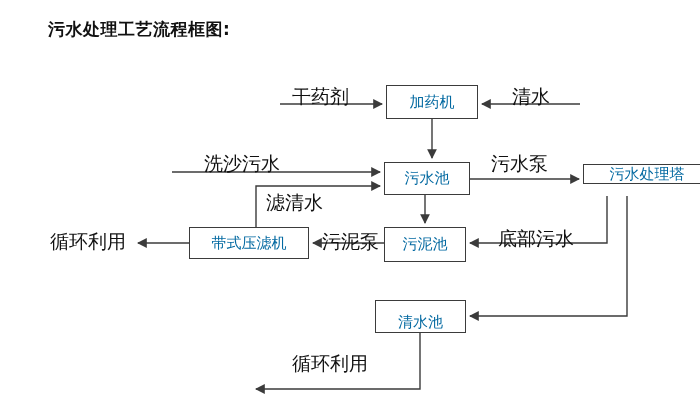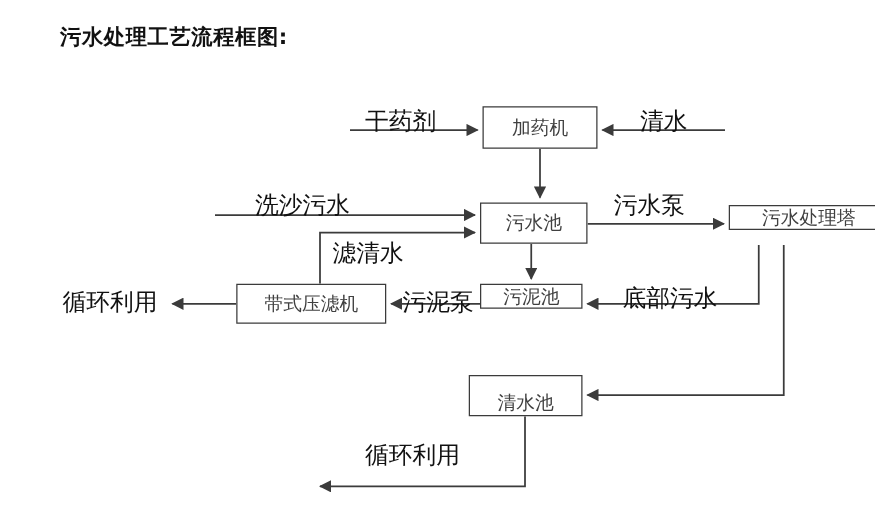--- a/index.html
+++ b/index.html
@@ -33,21 +33,21 @@
   }
   .node {
     position: absolute;
     box-sizing: border-box;
     border: 1.5px solid #3b3b3b;
     background: #ffffff;
     display: flex;
     align-items: center;
     justify-content: center;
     font-size: 15px;
-    color: #404040;
+    color: #0369a1;
     white-space: nowrap;
     z-index: 3;
   }
   .edge-label {
     position: absolute;
     font-size: 19px;
     color: #111111;
     white-space: nowrap;
     z-index: 4;
     background: transparent;
@@ -112,21 +112,21 @@
   </div>
 
   <div class="node" style="left:549px; top:164px; width:128px; height:20px;">
     <span>污水处理塔</span>
   </div>
 
   <div class="node" style="left:155px; top:227px; width:120px; height:32px;">
     <span>带式压滤机</span>
   </div>
 
-  <div class="node" style="left:350px; top:227px; width:82px; height:20px;">
+  <div class="node" style="left:350px; top:227px; width:82px; height:35px;">
     <span>污泥池</span>
   </div>
 
   <div class="node" style="left:341px; top:300px; width:91px; height:33px;align-items:flex-end;">
     <span>清水池</span>
   </div>
 
   <div class="edge-label" style="left:258px; top:84px;">干药剂</div>
 
   <div class="edge-label" style="left:478px; top:84px;">清水</div>

